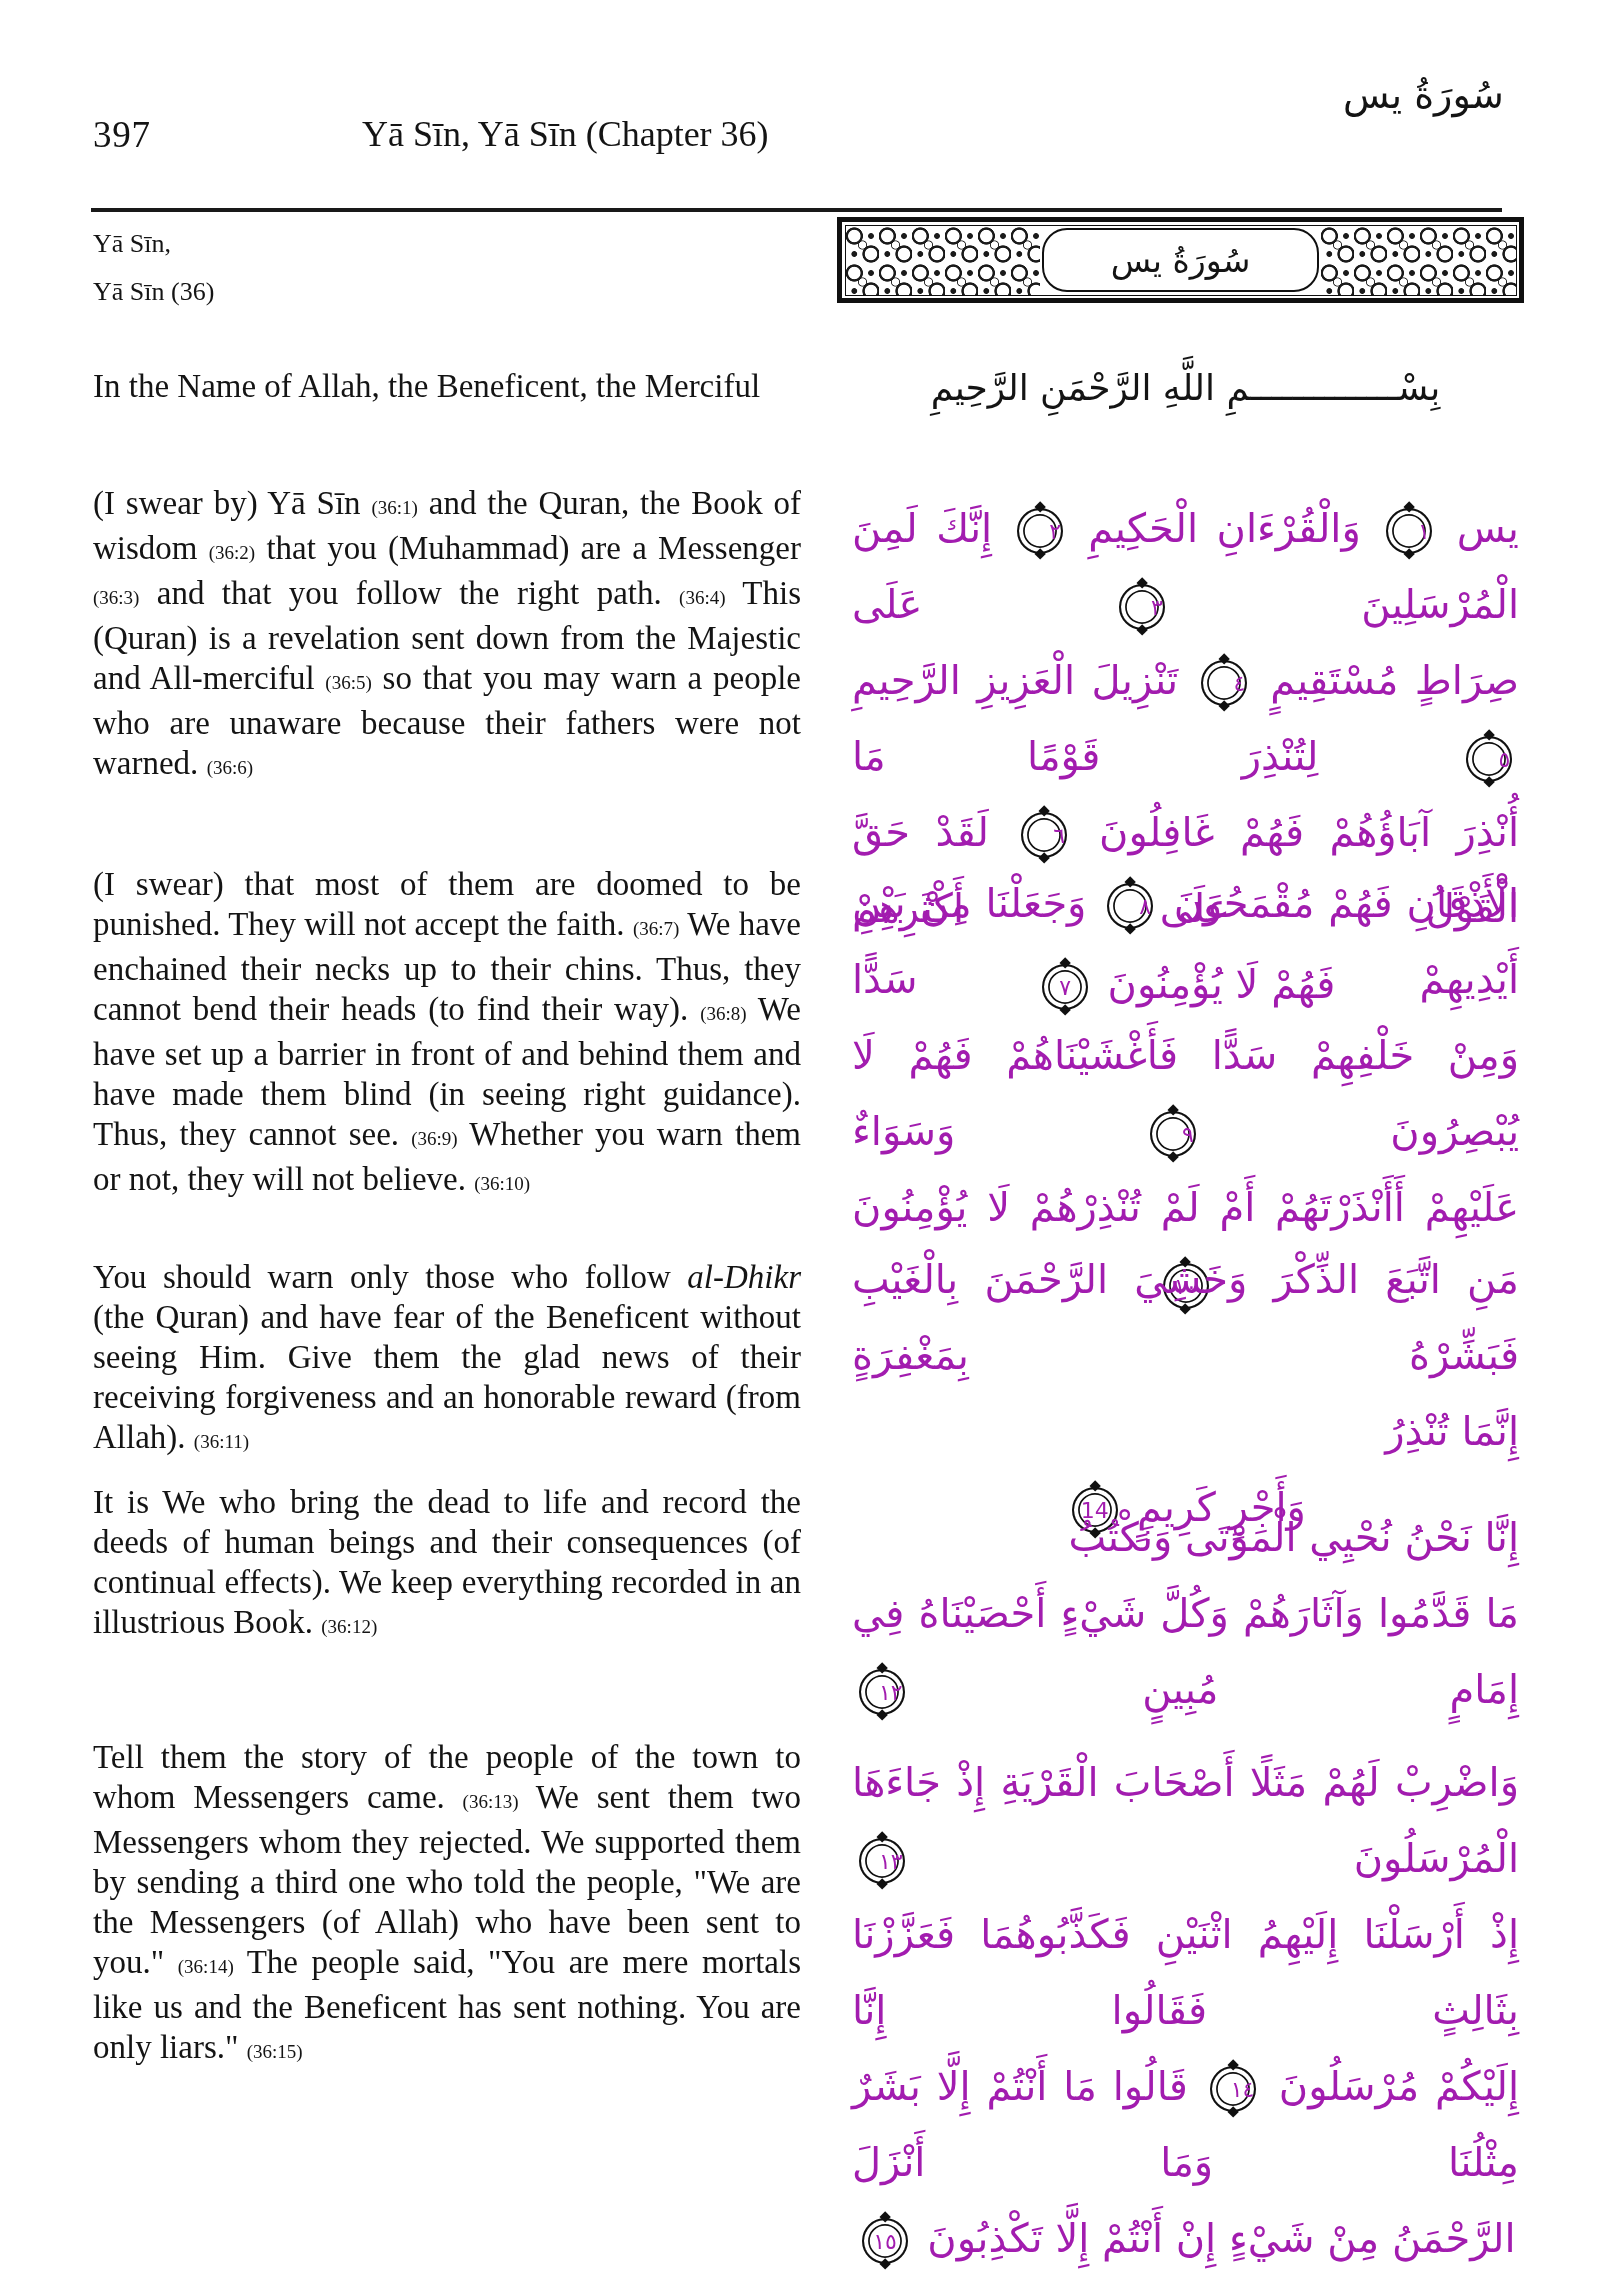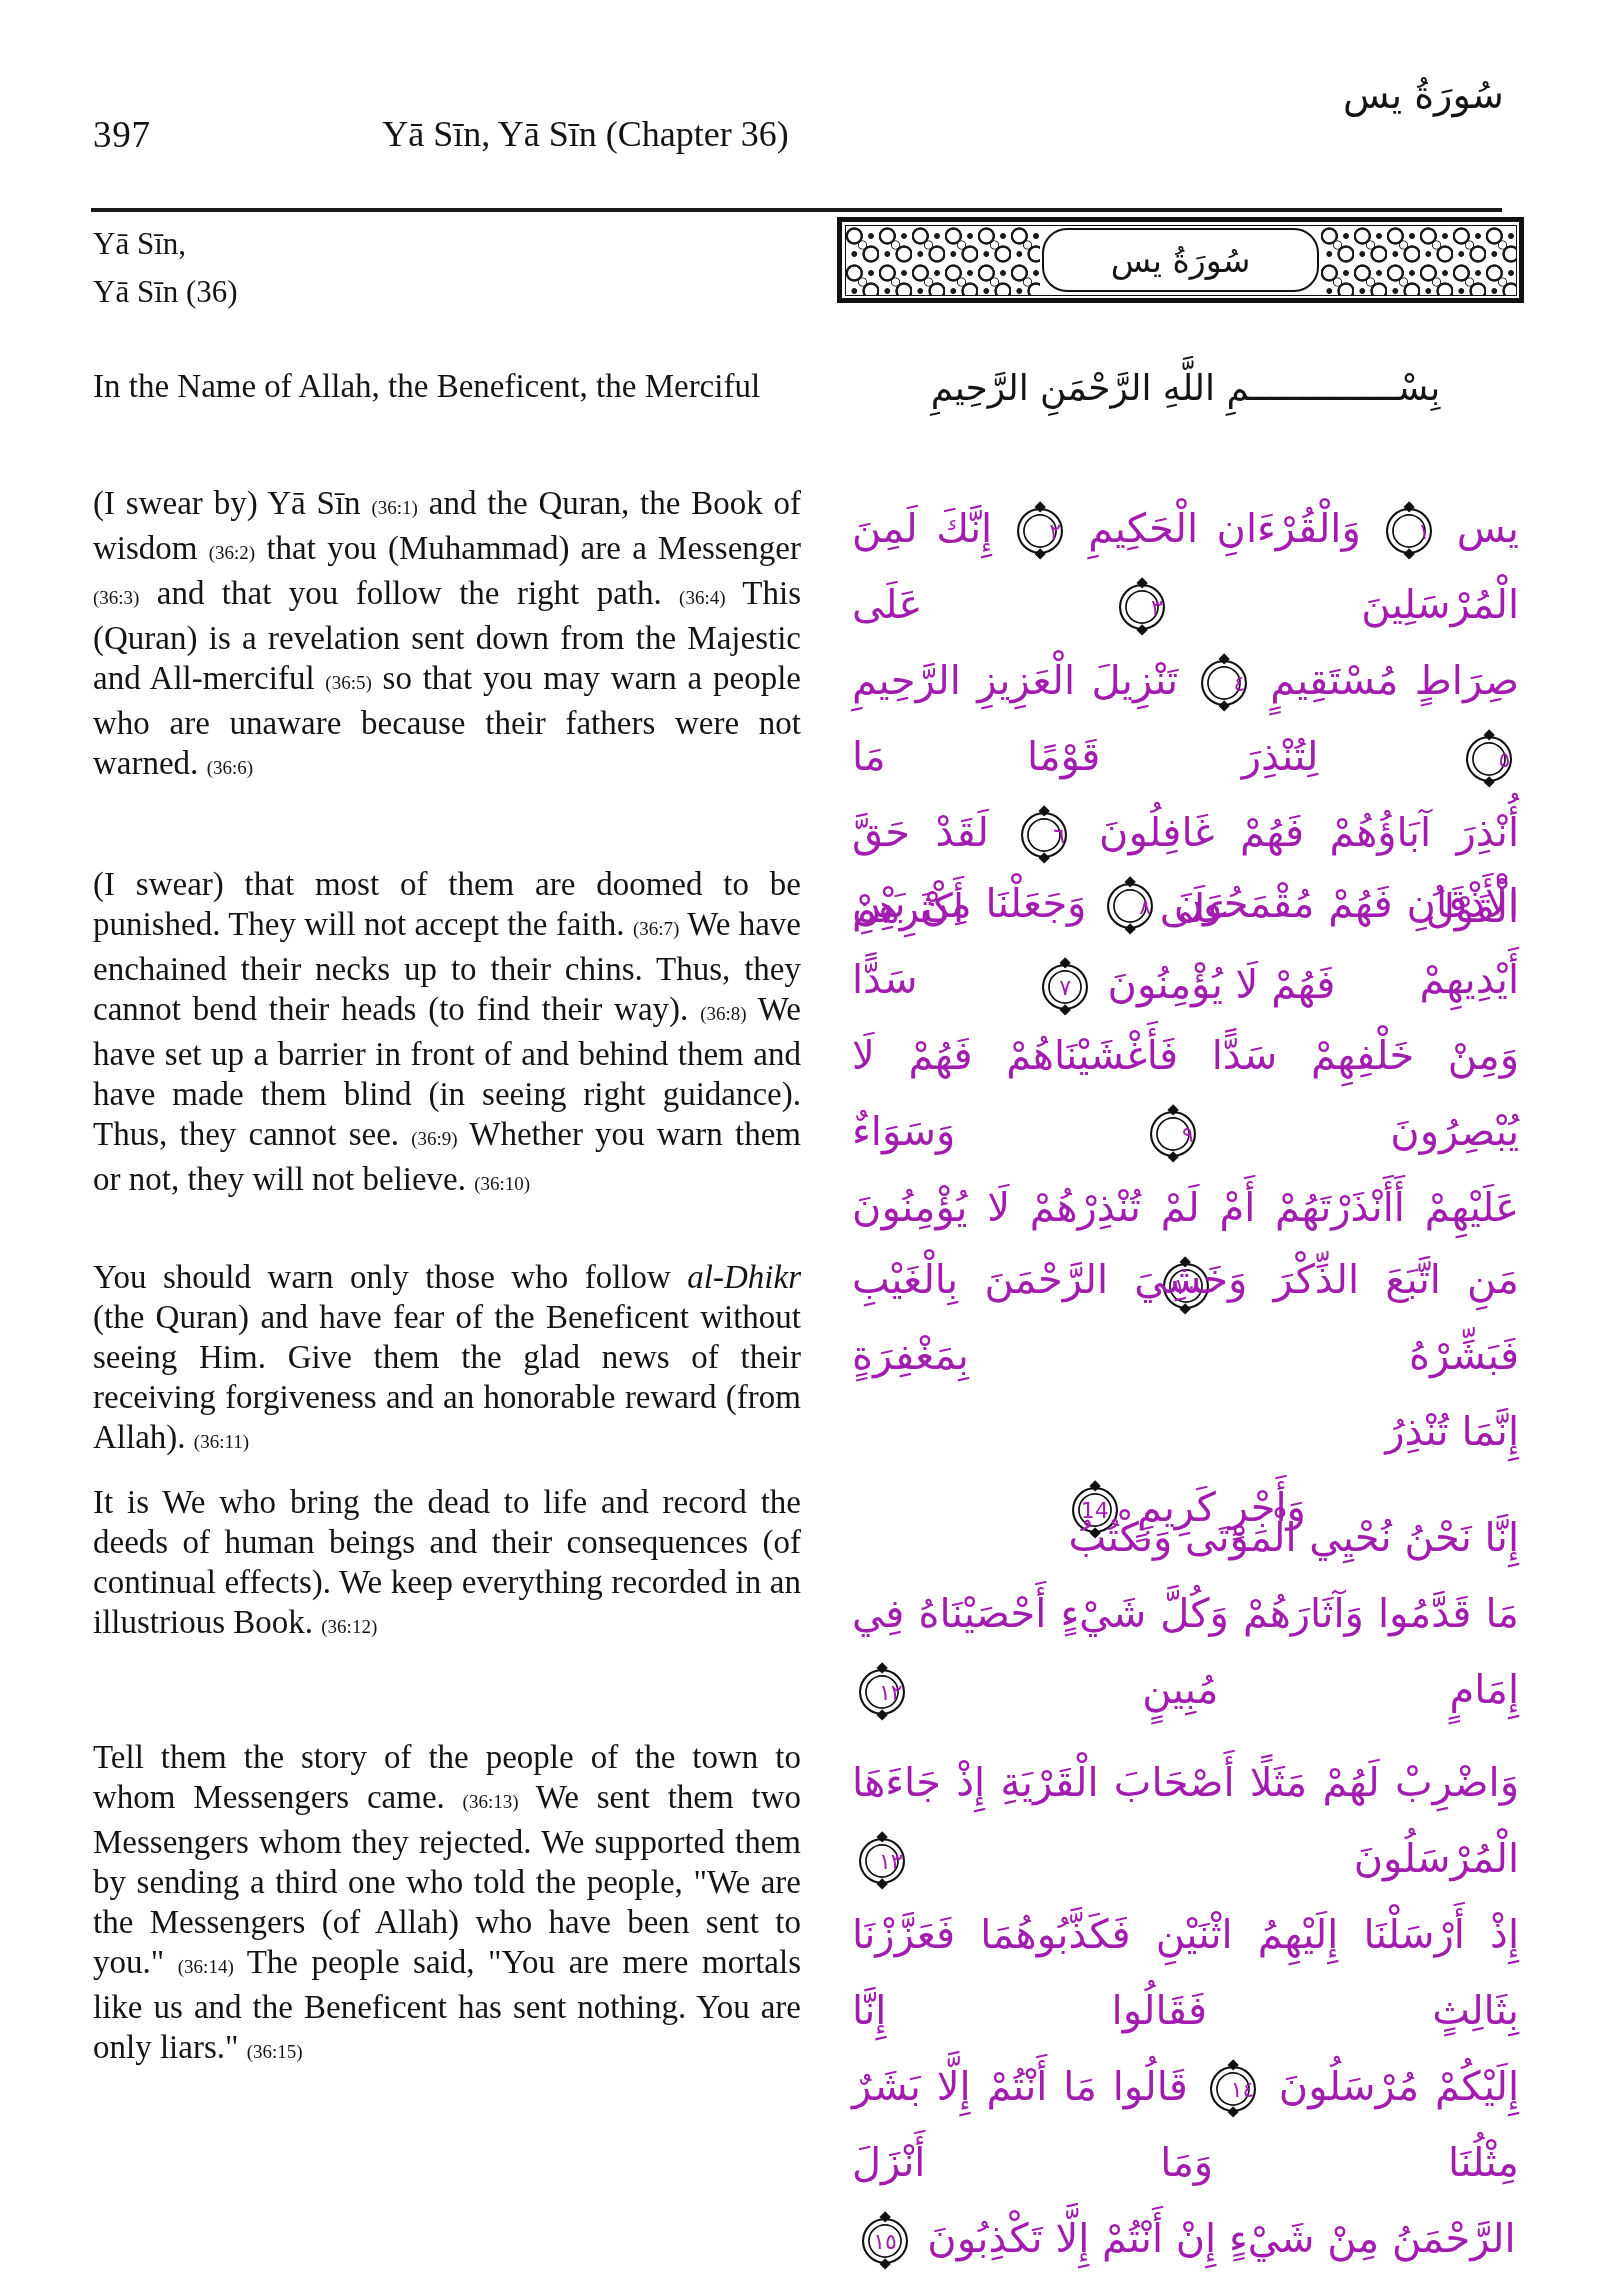--- a/index.html
+++ b/index.html
@@ -5,29 +5,29 @@
   html,body { margin:0; padding:0; }
   body {
     width:1613px; height:2295px; position:relative; overflow:hidden;
     background:#ffffff; color:#141414;
     font-family:"Liberation Serif", serif;
   }
   .page { position:absolute; inset:0; }
 
   
   .page-number { position:absolute; left:93px; top:113px; font-size:37px; letter-spacing:0.8px; }
-  .header-title { position:absolute; left:362px; top:113px; width:447px; text-align:center; font-size:36px; }
+  .header-title { position:absolute; left:362px; top:113px; width:447px; font-size:36px; }
   .header-arabic {
     position:absolute; left:1324px; top:73px; width:199px; text-align:center;
     font-family:"DejaVu Sans", sans-serif; font-size:38px; direction:rtl;
   }
   .header-rule { position:absolute; left:91px; top:208px; width:1411px; height:4.1px; background:#191919; }
 
   
-  .chapter-title { position:absolute; left:93px; top:220px; font-size:31px; line-height:48px; }
+  .chapter-title { position:absolute; left:93px; top:220px; font-size:26px; line-height:48px; }
   .para {
     position:absolute; left:93px; width:708px; margin:0;
     font-size:33px; line-height:40px; text-align:justify;
   }
   #basmala-en { top:366px; }
   #p1 { top:483px; }
   #p2 { top:864px; }
   #p3 { top:1257px; }
   #p4 { top:1482px; }
   #p5 { top:1737px; }

